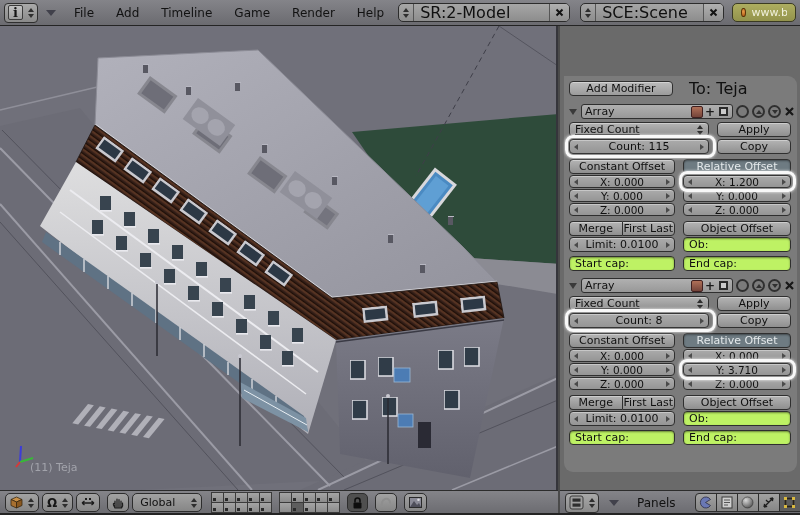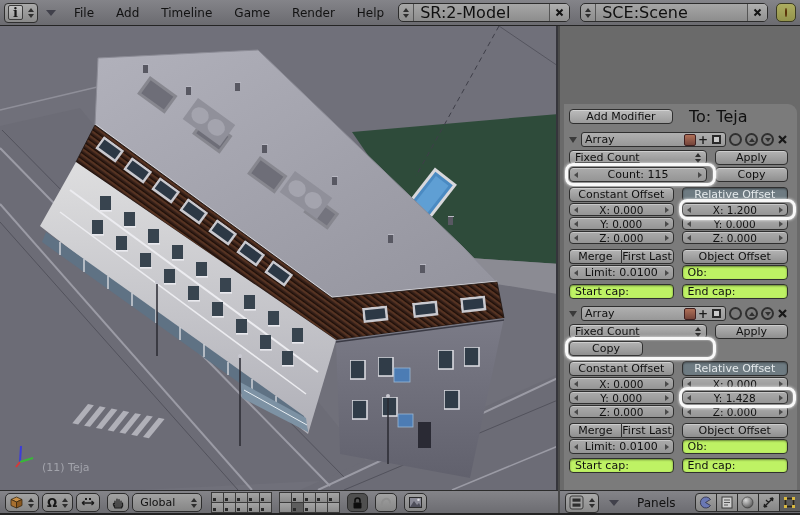--- a/index.html
+++ b/index.html
@@ -43,21 +43,21 @@
                     background:linear-gradient(#b0b0b0,#909090); }
   .version { display:flex; align-items:center; gap:6px; height:19px; background:linear-gradient(#adad60,#93934c);
              border:1px solid #3a3a22; border-radius:5px; padding:0 8px; margin-left:8px; flex:1; min-width:0; }
   .version .dot { width:9px; height:9px; border-radius:50%; background:radial-gradient(circle at 35% 35%, #e89a48, #b05a14);
                   border:1px solid #5a3208; }
   .version .vtxt { font-size:11px; color:#f0f0dc; white-space:nowrap; overflow:hidden; }
 
   
   .viewport { position:absolute; left:0; top:26px; width:558px; height:464px; background:#70707a;
               border-right:2px solid #35353b; overflow:hidden; }
-  .vp-info { position:absolute; left:42px; bottom:16px; font-size:11px; color:#a2a3ab; }
+  .vp-info { position:absolute; left:30px; bottom:16px; font-size:11px; color:#a2a3ab; }
   .axis { position:absolute; left:12px; bottom:22px; }
 
   
   .view-header { position:absolute; left:0; top:490px; width:558px; height:25px; gap:3px; padding:0 5px; overflow:hidden; }
   .vh-btn { display:flex; align-items:center; height:19px; background:linear-gradient(#a2a2a2,#868686);
             border:1px solid #2d2d2d; border-radius:5px; padding:0 4px; font-size:11px; color:#101010; }
   .layers { display:grid; grid-template-columns:repeat(5,12px); grid-template-rows:repeat(2,10px); }
   .lay { background:linear-gradient(#a4a4a4,#8b8b8b); border:1px solid #3a3a3a; margin:-0.5px; position:relative; }
   .lay.on::after { content:""; position:absolute; left:1px; bottom:1px; width:3px; height:3px; background:#2a2a2a; }
   .lay.act { background:#5e5e5e; }
@@ -65,21 +65,21 @@
 
   
   .buttons-window { position:absolute; left:560px; top:26px; width:240px; height:464px; background:#6a6a6a; overflow:hidden; }
   .panel { position:absolute; left:4px; top:50px; width:233px; }
   .tabrow { display:flex; align-items:flex-end; height:18px; }
   .ptri { margin:0 4px 5px 2px; }
   .tab { height:18px; display:flex; align-items:center; justify-content:center; font-size:11px; color:#111;
          border-radius:8px 8px 0 0; padding:0 10px; }
   .tab-active { background:#7b7b7b; width:104px; }
   .tab-inactive { background:#686868; color:#9b9b9b; width:92px; margin-left:10px; }
-  .pbody { background:#7b7b7b; border-radius:0 9px 9px 9px; height:396px; padding:3px 9px 0 5px;margin-top:28px; }
+  .pbody { background:#7b7b7b; border-radius:0 9px 9px 9px; height:396px; padding:3px 2px 0 5px; }
   .addrow { display:flex; align-items:center; }
   .addrow .btn { width:104px; height:15px; }
   .totxt { font-size:16px; color:#101010; margin-left:16px; }
 
   .mod-block { position:relative; margin-top:6px; }
   .mod-block + .mod-block { margin-top:7px; }
   .mhdr { display:flex; align-items:center; height:15px; gap:3px; }
   .mtri { width:0; height:0; border-left:4.5px solid transparent; border-right:4.5px solid transparent;
           border-top:6px solid #3a3a3a; margin-right:1px; }
   .mname { flex:1; display:flex; align-items:center; height:15px; background:linear-gradient(#b0b0b0,#989898);
@@ -152,21 +152,21 @@
             <i class="d"></i>
           </span>
         </span>
       <span class="val" style="flex:1;">SR:2-Model</span>
       <span class="xbtn">
         <svg class="xsvg" width="9" height="9" viewBox="0 0 9 9">
             <path d="M1.5 1.5 L7.5 7.5 M7.5 1.5 L1.5 7.5" stroke="#141414" stroke-width="2"></path>
           </svg>
       </span>
     </div>
-    <div class="fieldgrp" style="margin-left:10px; width:188px;">
+    <div class="fieldgrp" style="margin-left:10px; width:144px;">
       <span class="stpbox">
           <span class="stp" style="margin:0;">
             <i class="u"></i>
             <i class="d"></i>
           </span>
         </span>
       <span class="val" style="flex:1;">SCE:Scene</span>
       <span class="xbtn">
         <svg class="xsvg" width="9" height="9" viewBox="0 0 9 9">
             <path d="M1.5 1.5 L7.5 7.5 M7.5 1.5 L1.5 7.5" stroke="#141414" stroke-width="2"></path>
@@ -617,20 +617,25 @@
             <div class="btn mbtn" style="width:140px;">
               <span>Fixed Count</span>
               <span class="stp">
                   <i class="u"></i>
                   <i class="d"></i>
                 </span>
             </div>
             <div class="btn act" style="width:74px;">Apply</div>
           </div>
           <div class="prow r-cnt">
+            <div class="btn num" style="width:140px;">
+              <i class="tl"></i>
+                <span>Count: 8</span>
+                <i class="tr"></i>
+            </div>
             <div class="btn act" style="width:74px;">Copy</div>
           </div>
           <div class="prow r-off">
             <div class="btn colL">Constant Offset</div>
             <div class="btn colR pressed">Relative Offset</div>
           </div>
           <div class="prow r-xyz">
             <div class="btn num colL">
                 <i class="tl"></i>
                 <span>X: 0.000</span>
@@ -643,21 +648,21 @@
               </div>
           </div>
           <div class="prow r-xyz">
             <div class="btn num colL">
                 <i class="tl"></i>
                 <span>Y: 0.000</span>
                 <i class="tr"></i>
               </div>
             <div class="btn num colR">
                 <i class="tl"></i>
-                <span>Y: 1.428</span>
+                <span>Y: 3.710</span>
                 <i class="tr"></i>
               </div>
           </div>
           <div class="prow r-xyz">
             <div class="btn num colL">
                 <i class="tl"></i>
                 <span>Z: 0.000</span>
                 <i class="tr"></i>
               </div>
             <div class="btn num colR">

